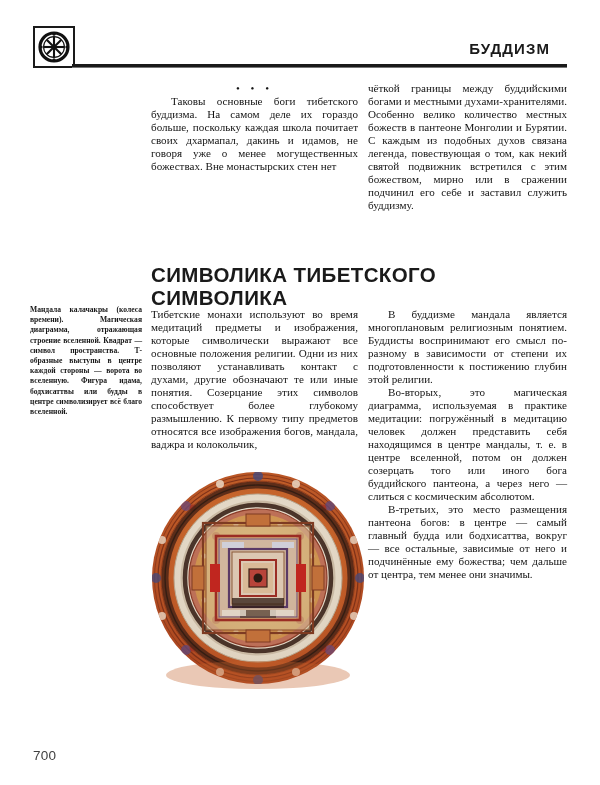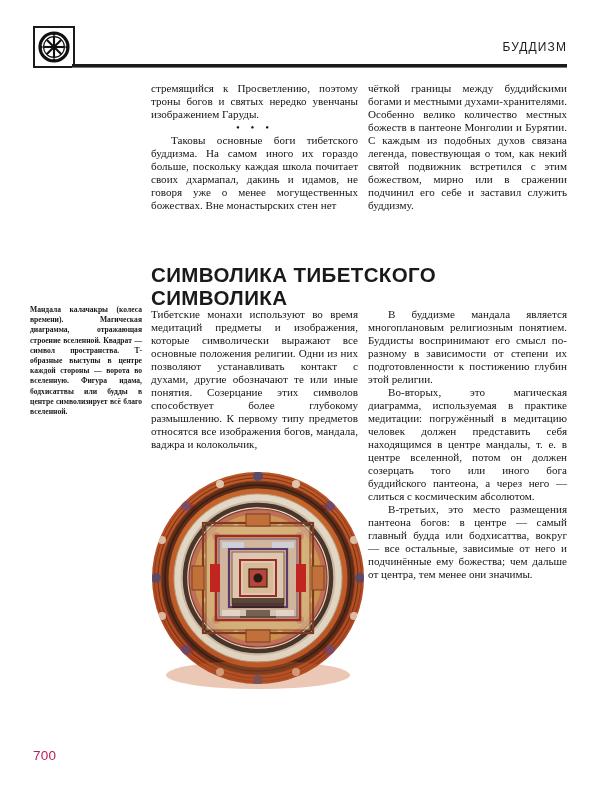--- a/index.html
+++ b/index.html
@@ -23,24 +23,24 @@
   .wheel-box svg{display:block;}
   .header-rule{
     position:absolute;left:72px;top:64px;width:495px;height:3px;
     background:#1a1a1a;
   }
   .header-rule:after{
     content:"";position:absolute;left:0;top:3px;width:100%;height:1px;
     background:#777;
   }
   .header-title{
-    position:absolute;right:33px;top:40px;
+    position:absolute;right:50px;top:40px;
     font-family:"Liberation Sans","DejaVu Sans",sans-serif;
-    font-size:12px;letter-spacing:1.1px;color:#1a1a1a;
-    font-weight:400;
+    font-size:15px;letter-spacing:1.1px;color:#1a1a1a;
+    font-weight:700;
   }
 
   
   .col{
     position:absolute;
     font-size:11.1px;line-height:13.0px;
     text-align:justify;
     text-justify:inter-word;
     hyphens:manual;
     color:#141414;
@@ -83,21 +83,21 @@
     overflow:hidden;
   }
   .mandala{
     position:absolute;left:0px;top:0px;width:220px;height:222px;
   }
 
   
   .page-number{
     position:absolute;left:33px;top:748px;
     font-family:"Liberation Sans","DejaVu Sans",sans-serif;
-    font-size:13.5px;color:#be185d;letter-spacing:0.3px;
+    font-size:13.5px;color:#404040;letter-spacing:0.3px;
   }
 </style>
 </head>
 <body>
 
 <div class="page">
 
   <div class="header">
     <div class="wheel-box">
       <svg width="32" height="32" viewBox="0 0 32 32" aria-hidden="true">
@@ -116,23 +116,22 @@
           <circle cx="3.2" cy="16" r="1.5"></circle>
           <circle cx="28.8" cy="16" r="1.5"></circle>
         </g>
       </svg>
     </div>
     <div class="header-rule"></div>
     <div class="header-title">БУДДИЗМ</div>
   </div>
 
   <div class="col col-left-top">
-    <p>стремящийся к Просветлению, поэтому троны богов и святых нередко увенчаны изображением Гаруды.</p>
     <p class="dots">• • •</p>
-    <p class="ind">Таковы основные боги тибетского буддизма. На самом иного их гораздо больше, поскольку каждая школа почитает своих дхармапал, дакинь и идамов, не говоря уже о менее могущественных божествах. Вне монастырских стен нет</p>
+    <p class="ind">Таковы основные боги тибетского буддизма. На самом деле их гораздо больше, поскольку каждая школа почитает своих дхармапал, дакинь и идамов, не говоря уже о менее могущественных божествах. Вне монастырских стен нет</p>
   </div>
 
   <div class="col col-right-top">
     <p>чёткой границы между буддийскими богами и местными духами-хранителями. Особенно велико количество местных божеств в пантеоне Монголии и Бурятии. С каждым из подобных духов связана легенда, повествующая о том, как некий святой подвижник встретился с этим божеством, мирно или в сражении подчинил его себе и заставил служить буддизму.</p>
   </div>
 
   <div class="section-heading">
     <div>СИМВОЛИКА ТИБЕТСКОГО</div>
     <div>СИМВОЛИКА</div>
   </div>

